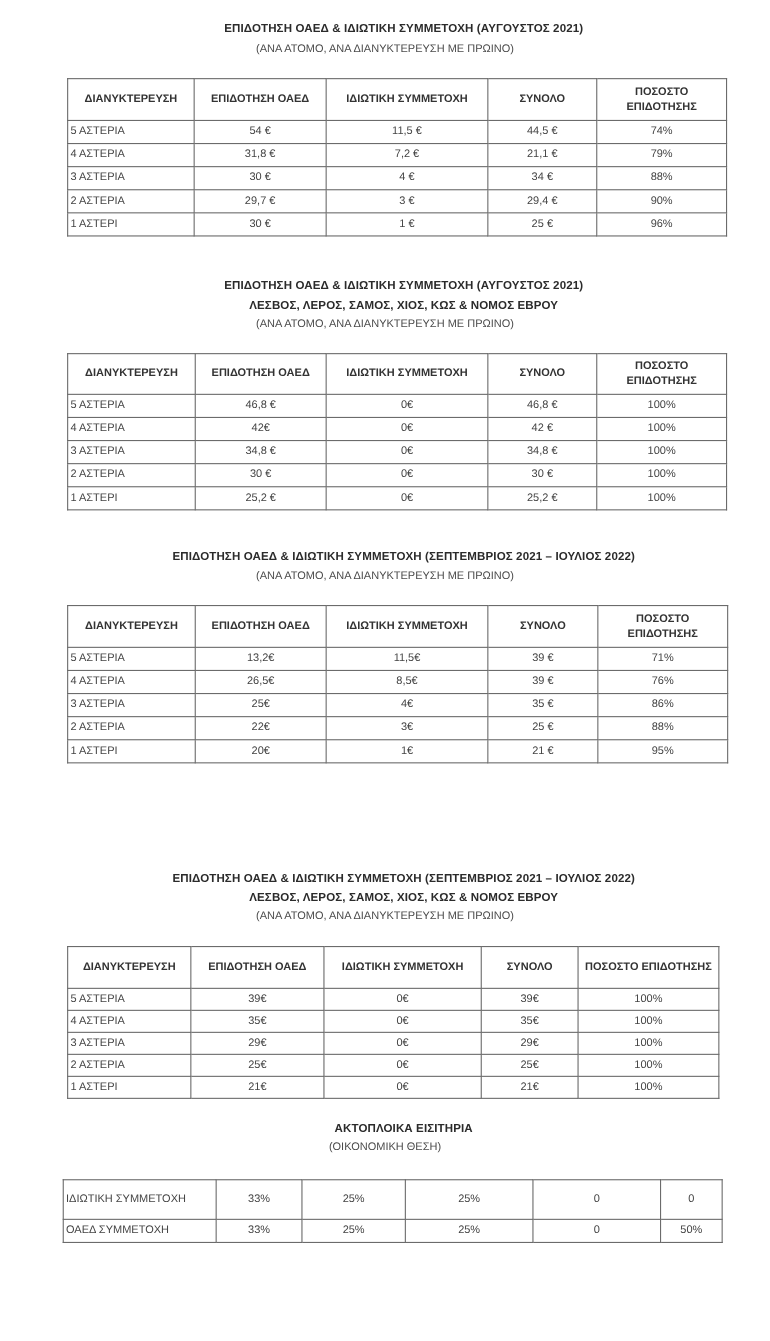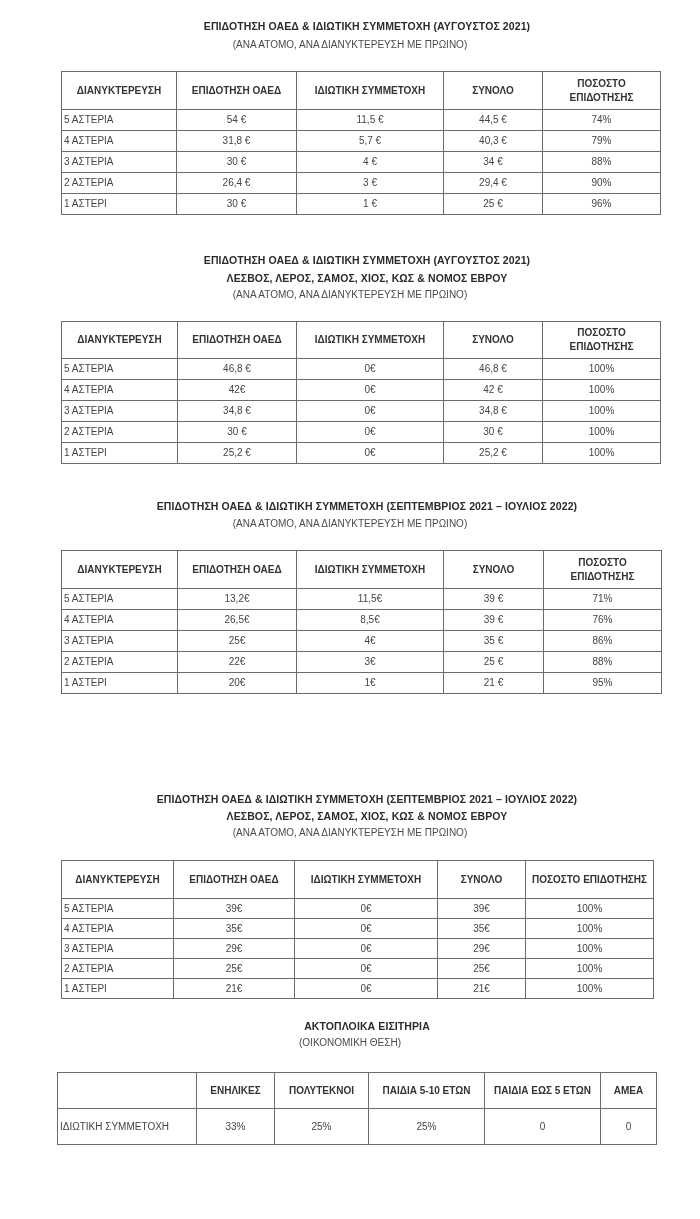--- a/index.html
+++ b/index.html
@@ -53,34 +53,34 @@
   <tr style="height:21px">
     <td class="rowhead">5 ΑΣΤΕΡΙΑ</td>
     <td>54 €</td>
     <td>11,5 €</td>
     <td>44,5 €</td>
     <td>74%</td>
   </tr>
   <tr style="height:21px">
     <td class="rowhead">4 ΑΣΤΕΡΙΑ</td>
     <td>31,8 €</td>
-    <td>5,7 €</td>
-    <td>40,3 €</td>
+    <td>7,2 €</td>
+    <td>21,1 €</td>
     <td>79%</td>
   </tr>
   <tr style="height:21px">
     <td class="rowhead">3 ΑΣΤΕΡΙΑ</td>
     <td>30 €</td>
     <td>4 €</td>
     <td>34 €</td>
     <td>88%</td>
   </tr>
   <tr style="height:21px">
     <td class="rowhead">2 ΑΣΤΕΡΙΑ</td>
-    <td>26,4 €</td>
+    <td>29,7 €</td>
     <td>3 €</td>
     <td>29,4 €</td>
     <td>90%</td>
   </tr>
   <tr style="height:21px">
     <td class="rowhead">1 ΑΣΤΕΡΙ</td>
     <td>30 €</td>
     <td>1 €</td>
     <td>25 €</td>
     <td>96%</td>
@@ -263,30 +263,30 @@
 <table class="grid" style="left:57px; top:1072px; width:599px;">
   <colgroup>
       <col style="width:139px">
       <col style="width:78px">
       <col style="width:94px">
       <col style="width:116px">
       <col style="width:116px">
       <col style="width:56px">
     </colgroup>
   <tbody>
-      <tr style="height:36px">
-    <th></th>
-    <th>ΕΝΗΛΙΚΕΣ</th>
-    <th>ΠΟΛΥΤΕΚΝΟΙ</th>
-    <th class="wrap">ΠΑΙΔΙΑ 5-10 ΕΤΩΝ</th>
-    <th class="wrap">ΠΑΙΔΙΑ ΕΩΣ 5 ΕΤΩΝ</th>
-    <th>ΑΜΕΑ</th>
-  </tr>
   <tr style="height:36px">
     <td class="rowhead wrap">ΙΔΙΩΤΙΚΗ ΣΥΜΜΕΤΟΧΗ</td>
     <td>33%</td>
     <td>25%</td>
     <td>25%</td>
     <td>0</td>
     <td>0</td>
   </tr>
+  <tr style="height:21px">
+    <td class="rowhead">ΟΑΕΔ ΣΥΜΜΕΤΟΧΗ</td>
+    <td>33%</td>
+    <td>25%</td>
+    <td>25%</td>
+    <td>0</td>
+    <td>50%</td>
+  </tr>
 </tbody>
   </table>
 
 </body></html>

